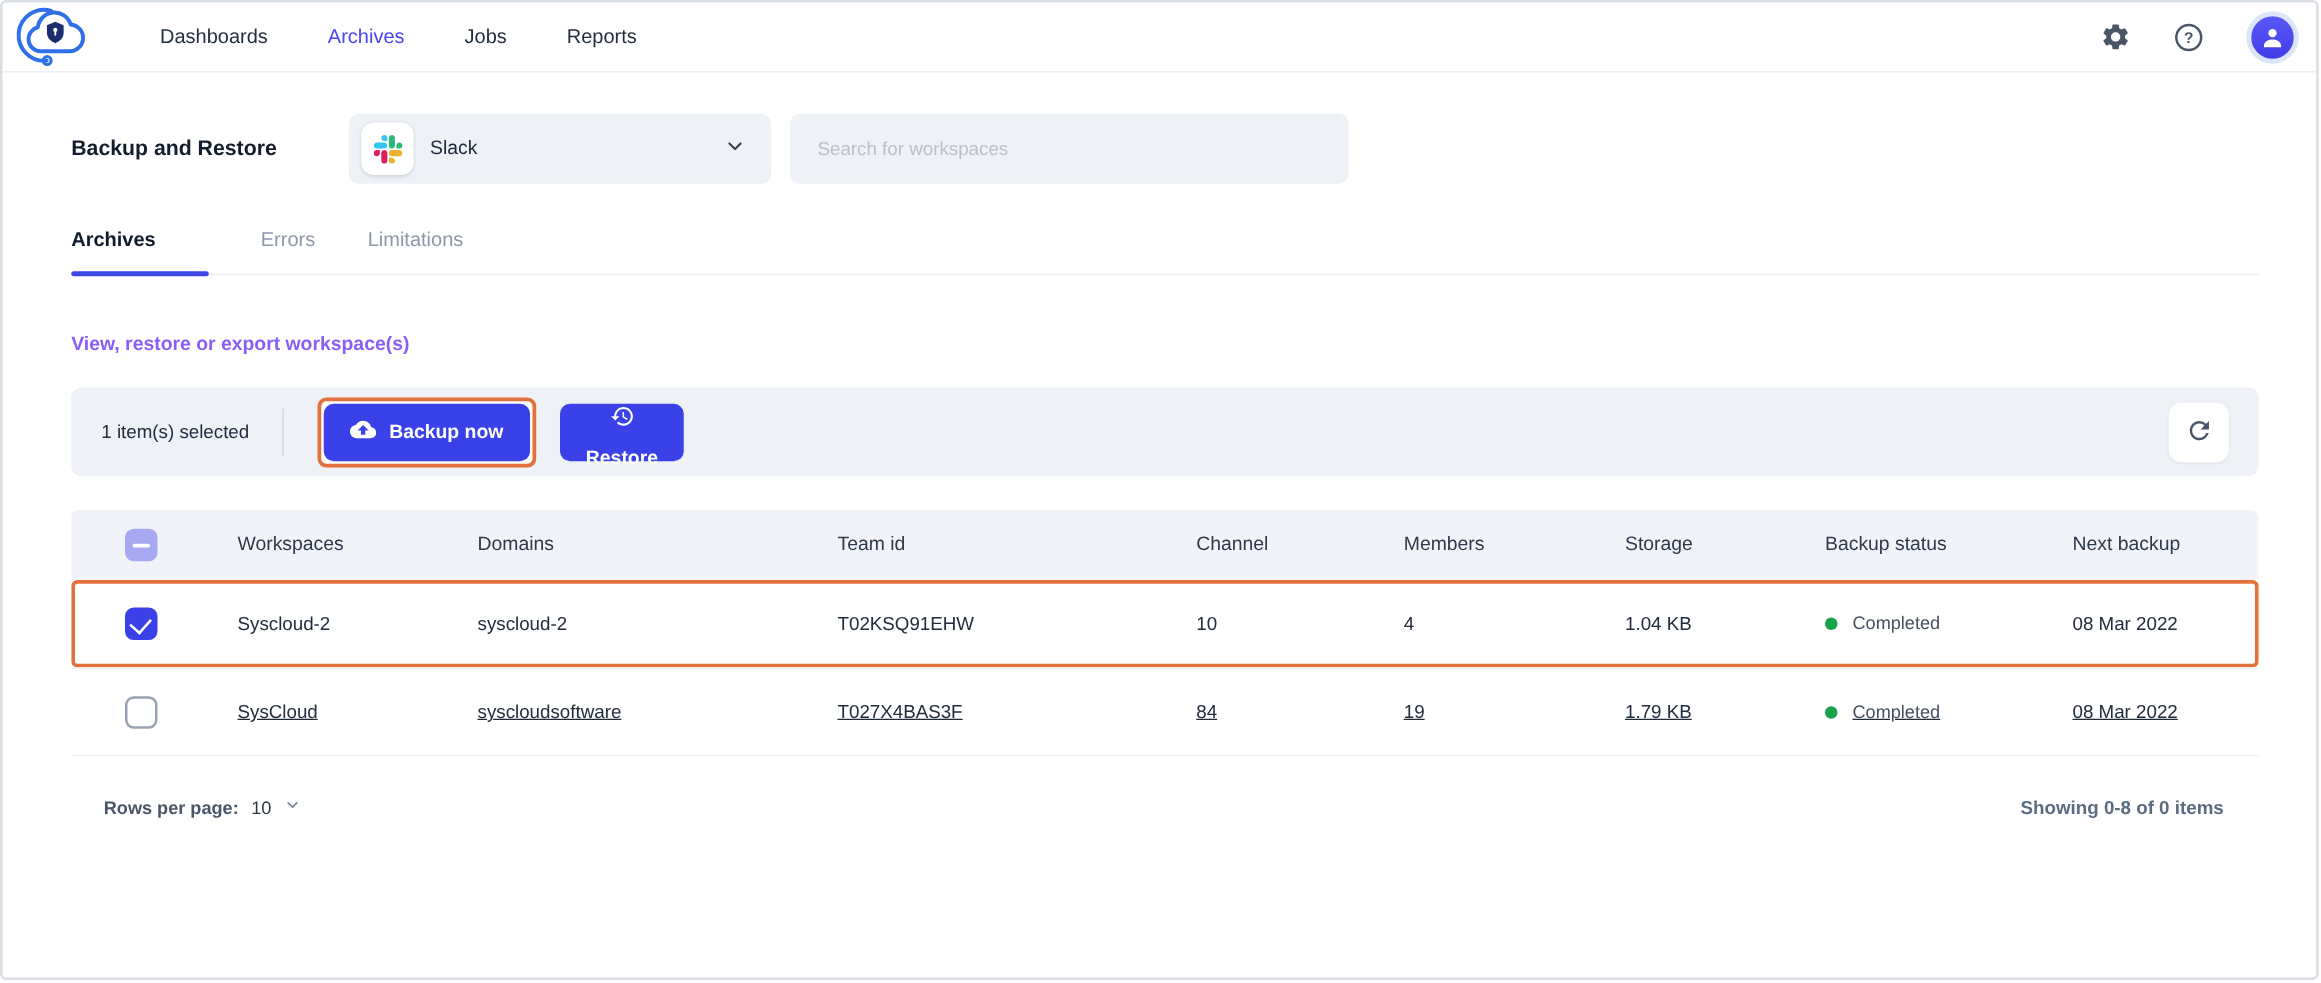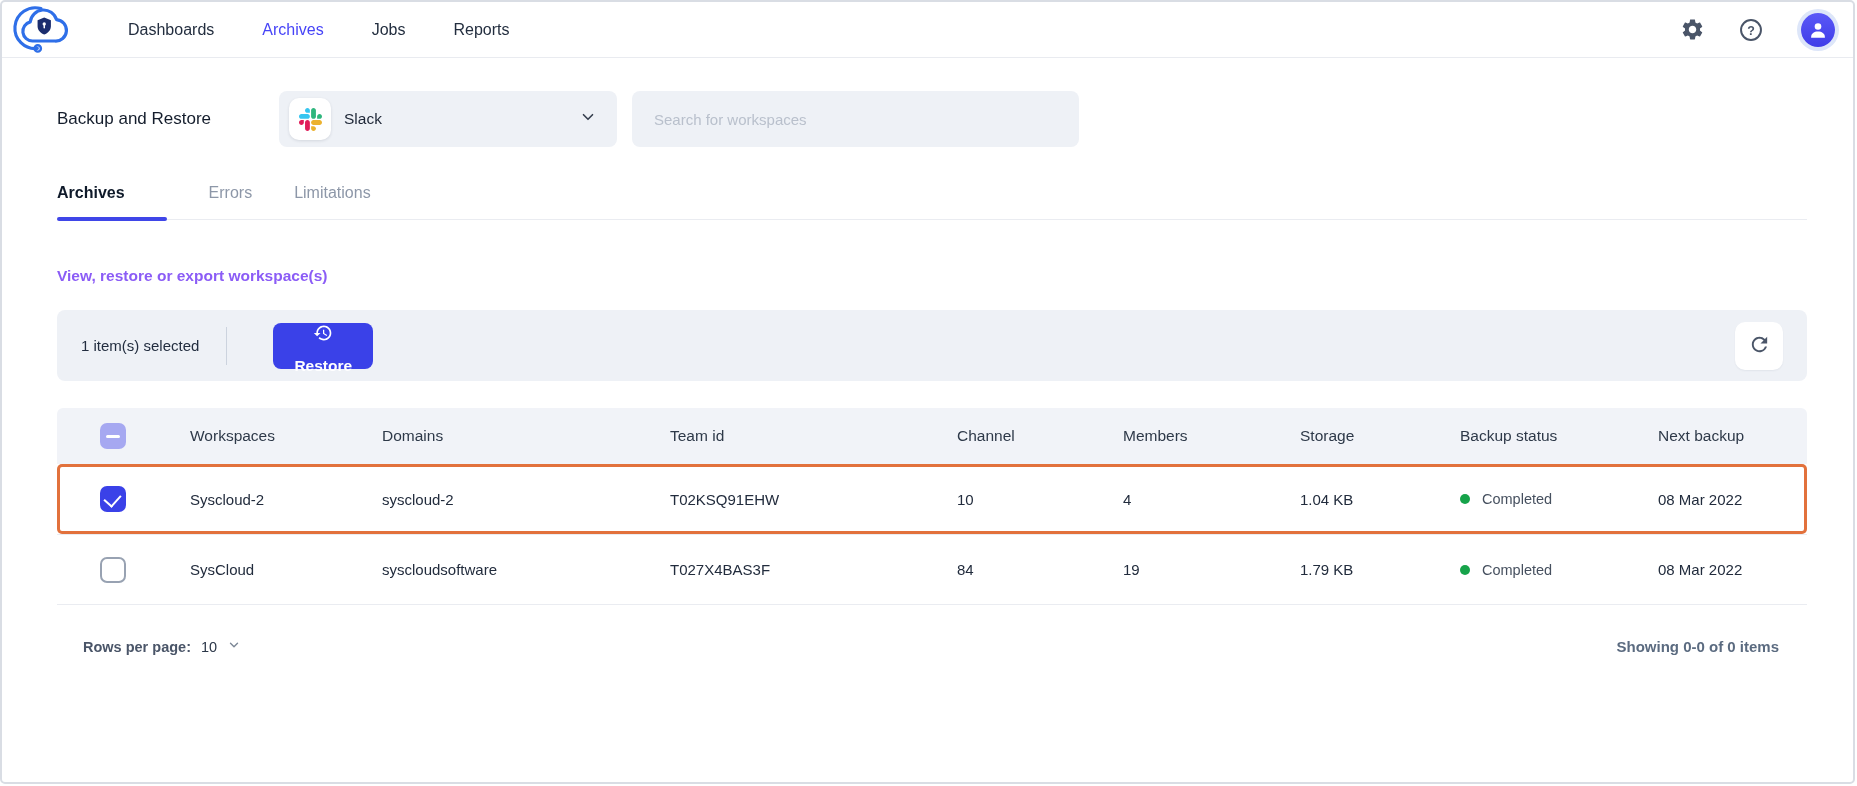--- a/index.html
+++ b/index.html
@@ -32,21 +32,21 @@
     background: linear-gradient(180deg,#5a58f7,#3f3de8);
     box-shadow: 0 0 0 4px #dde6f9;
     display:flex; align-items:center; justify-content:center; cursor:pointer;
     margin-left: 4px;
   }
 
   
   .content { padding: 0 46px 0 55px; }
 
   .header-row { margin-top: 33px; display: flex; align-items: center; }
-  .page-title { font-size: 17px; font-weight: 400; color: #141d2c; width: 222px; }
+  .page-title { font-size: 17px; font-weight: 700; color: #141d2c; width: 222px; }
   .app-select {
     width: 338px; height: 56px; background: #eef1f6; border-radius: 8px;
     display: flex; align-items: center; padding: 0 20px 0 10px; cursor: pointer;
   }
   .slack-tile {
     width: 42px; height: 42px; background: #fff; border-radius: 10px;
     box-shadow: 0 1px 3px rgba(25,35,60,.12);
     display:flex; align-items:center; justify-content:center; margin-right: 13px;
   }
   .app-select-label { font-size: 15.5px; color: #1d2636; font-weight: 500; }
@@ -98,21 +98,21 @@
     display: grid;
     grid-template-columns: 95px 192px 288px 287px 166px 177px 160px 198px 1fr;
     align-items: center;
   }
   .t-head { height: 56px; background: #f1f3f8; border-radius: 6px 6px 0 0; }
   .t-head .cell { font-size: 15.5px; color: #2e3949; font-weight: 500; }
   .cell { padding-left: 38px; }
   .cell-check { padding-left: 16px; display:flex; align-items:center; justify-content:center; }
   .t-row { height: 70px; background: #fff; }
   .t-row.highlighted { box-shadow: inset 0 0 0 3px #e2713c; border-radius: 5px; }
-  .t-row + .t-row { border-top: 1px solid #eaecf1; }
+  .t-row + .t-row { border-top: 1px solid #eaecf1; text-decoration: underline; }
   .t-row .cell { font-size: 15px; color: #222c3d; }
   .link { color: #4744f7; cursor: pointer; }
   .status-cell { display: flex; align-items: center; gap: 12px; }
   .dot { width: 10px; height: 10px; border-radius: 50%; background: #16a34a; flex: 0 0 auto; }
   .status-text { font-size: 14.5px; color: #46505f; }
 
   
   .checkbox { width: 26px; height: 26px; border-radius: 7px; cursor: pointer; position: relative; }
   .checkbox.indeterminate { background: #a6a8f1; }
   .checkbox.indeterminate::after {
@@ -211,20 +211,30 @@
       <div class="tab active">Archives</div>
       <div class="tab">Errors</div>
       <div class="tab">Limitations</div>
     </div>
 
     <div class="section-title">View, restore or export workspace(s)</div>
 
     <div class="toolbar">
       <span class="selected-text">1 item(s) selected</span>
       <span class="v-div"></span>
+      <span class="backup-annotation">
+        <button class="btn">
+          <span>
+            <svg viewBox="0 0 24 24" width="21" height="21" fill="#ffffff">
+              <path d="M19.35 10.04C18.67 6.59 15.64 4 12 4 9.11 4 6.6 5.64 5.35 8.04 2.34 8.36 0 10.91 0 14c0 3.31 2.69 6 6 6h13c2.76 0 5-2.24 5-5 0-2.64-2.05-4.78-4.65-4.96zM17 13h-3v4h-4v-4H7l5-5 5 5z"></path>
+            </svg>
+          </span>
+          <span>Backup now</span>
+        </button>
+      </span>
       <button class="btn btn-restore">
         <span>
           <svg viewBox="0 0 24 24" width="20" height="20" fill="#ffffff">
             <path d="M13 3c-4.97 0-9 4.03-9 9H1l3.89 3.89.07.14L9 12H6c0-3.87 3.13-7 7-7s7 3.13 7 7-3.13 7-7 7c-1.93 0-3.68-.79-4.94-2.06l-1.42 1.42C8.27 19.99 10.51 21 13 21c4.97 0 9-4.03 9-9s-4.03-9-9-9zm-1 5v5l4.28 2.54.72-1.21-3.5-2.08V8H12z"></path>
           </svg>
         </span>
         <span>Restore</span>
       </button>
       <button class="refresh-btn">
         <span>
@@ -288,18 +298,18 @@
       <div class="t-footer">
         <div class="rpp">
           <span class="rpp-label">Rows per page:</span>
           <span class="rpp-value">10</span>
           <span>
             <svg viewBox="0 0 24 24" width="14" height="14" fill="none" stroke="#7c8796" stroke-width="2.4" stroke-linecap="round" stroke-linejoin="round">
                 <polyline points="6 9 12 15 18 9"></polyline>
               </svg>
           </span>
         </div>
-        <div class="showing">Showing 0-0 of 0 items</div>
+        <div class="showing">Showing 0-8 of 0 items</div>
       </div>
 
     </div>
   </div>
 </div>
 
 </body></html>

